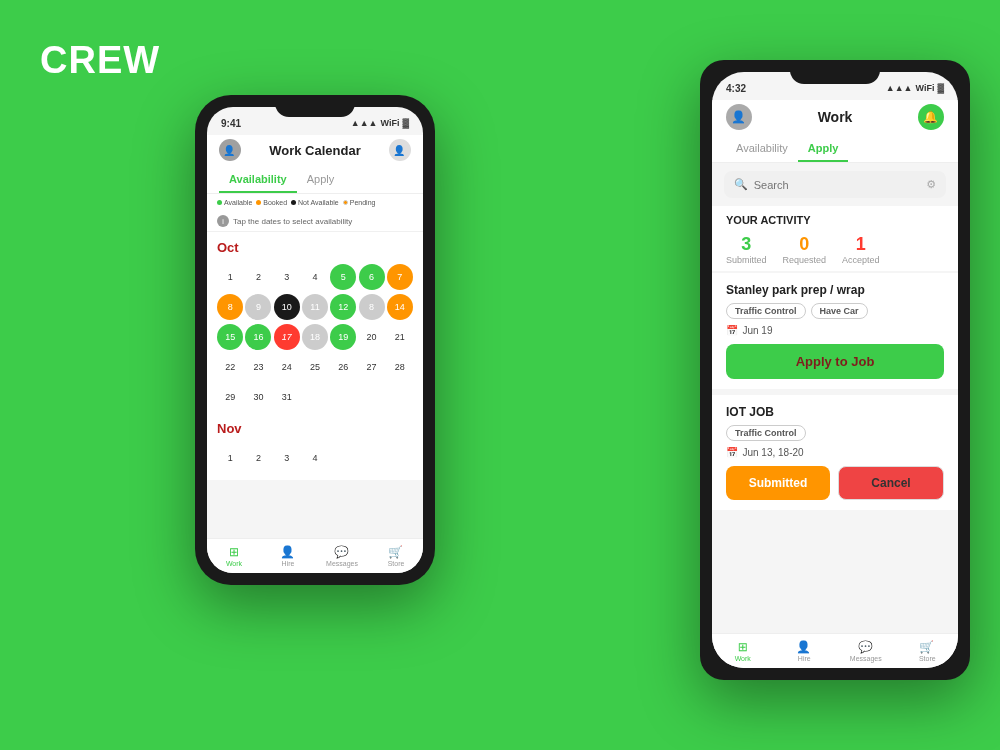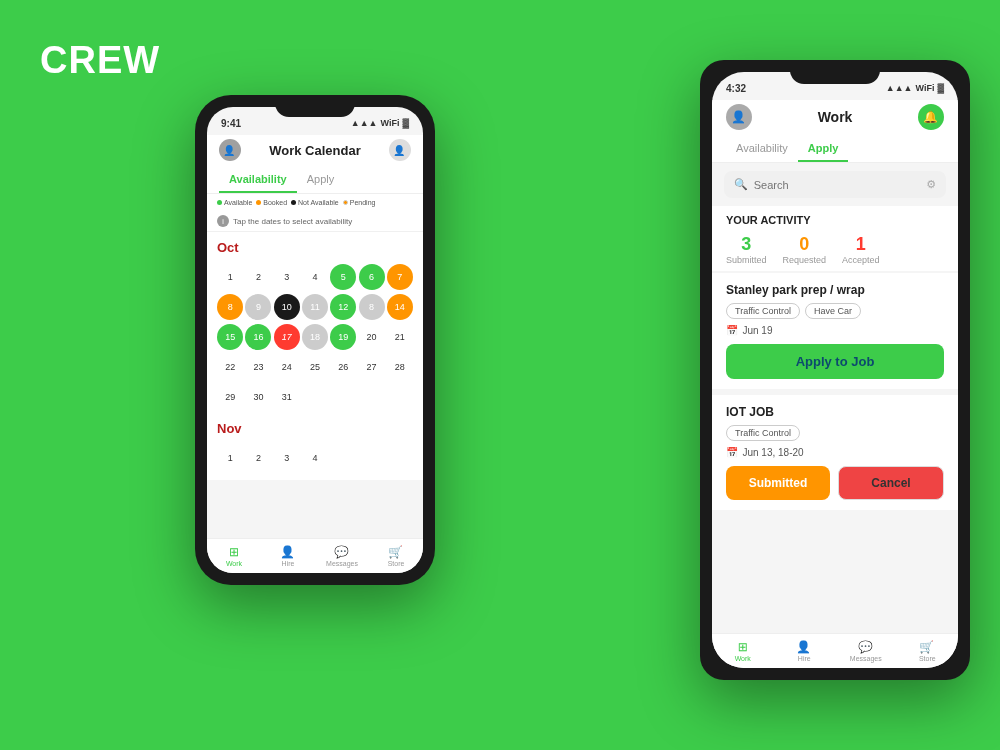--- a/index.html
+++ b/index.html
@@ -315,20 +315,21 @@
       font-size: 12px;
       font-weight: 700;
       color: #222;
       margin-bottom: 6px;
     }
 
     .tags {
       display: flex;
       gap: 5px;
       margin-bottom: 6px;
+      font-weight: bold;
     }
 
     .tag {
       border: 1px solid #ccc;
       border-radius: 12px;
       padding: 2px 8px;
       font-size: 9px;
       color: #555;
     }
 
@@ -336,21 +337,21 @@
       display: flex;
       align-items: center;
       gap: 4px;
       font-size: 10px;
       color: #555;
       margin-bottom: 8px;
     }
 
     .apply-btn {
       background: #3dcc4a;
-      color: #0c4a6e;
+      color: #7f1d1d;
       border: none;
       border-radius: 8px;
       width: 100%;
       padding: 10px;
       font-size: 13px;
       font-weight: 700;
       cursor: pointer;
       text-align: center;
     }
 

